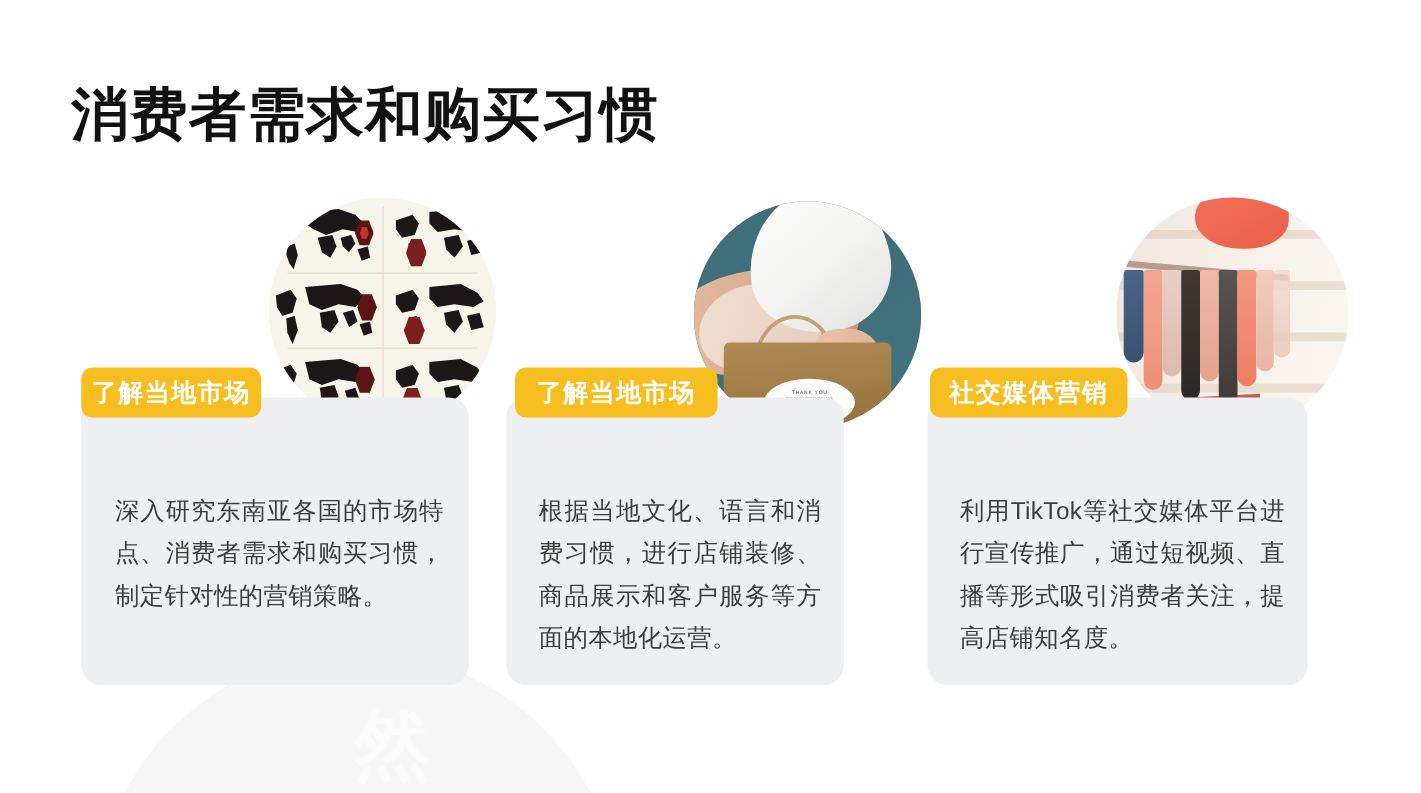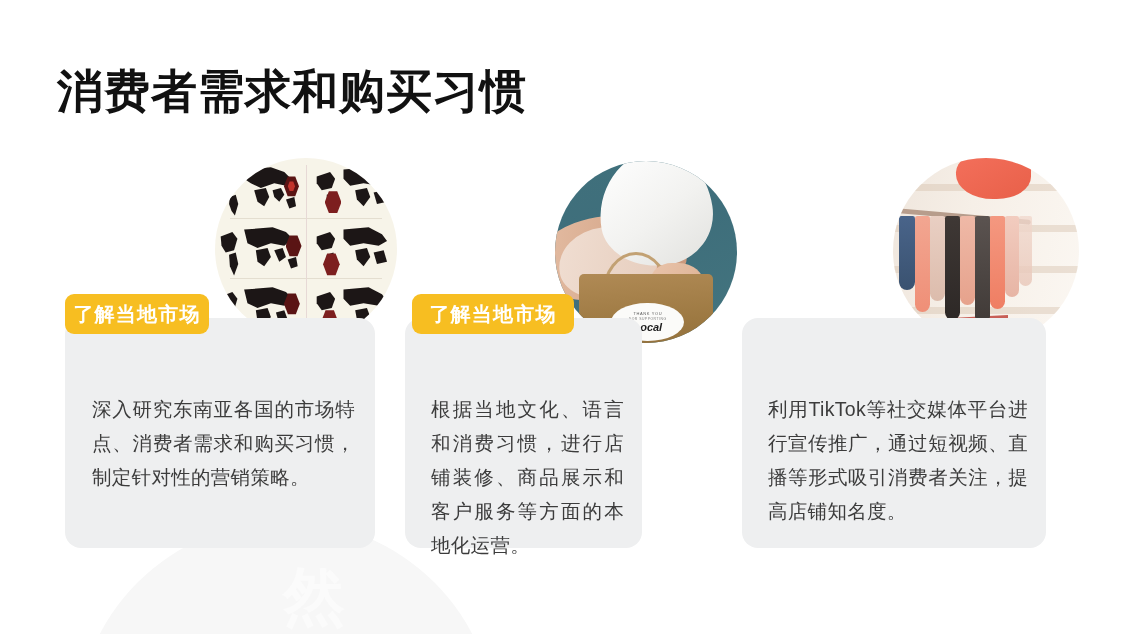--- a/index.html
+++ b/index.html
@@ -120,21 +120,21 @@
   .rack-floor{position:absolute;left:0;bottom:-2%;width:62%;height:16%;background:#c0443c;opacity:.85;transform:skewY(-3deg);}
 
   
   .card{
     position:absolute;
     background:#eeeff0;
     border-radius:16px;
     z-index:4;
   }
   #card-1{left:65px;top:318px;width:310px;height:230px;}
-  #card-2{left:405px;top:318px;width:237px;height:230px;}
+  #card-2{left:405px;top:318px;width:270px;height:230px;}
   #card-3{left:742px;top:318px;width:304px;height:230px;}
 
   .card-body{
     position:absolute;
     left:28px;right:22px;
     top:54px;
     font-size:19.5px;
     line-height:34px;
     color:#3c3c3c;
     letter-spacing:.3px;
@@ -298,14 +298,15 @@
   </div>
   <div class="card" id="card-2">
     <p class="card-body">根据当地文化、语言和消费习惯，进行店铺装修、商品展示和客户服务等方面的本地化运营。</p>
   </div>
   <div class="card" id="card-3">
     <p class="card-body">利用TikTok等社交媒体平台进行宣传推广，通过短视频、直播等形式吸引消费者关注，提高店铺知名度。</p>
   </div>
 
   <div class="badge" id="badge-1">了解当地市场</div>
   <div class="badge" id="badge-2">了解当地市场</div>
+  <div class="badge" id="badge-3">社交媒体营销</div>
 
 </div>
 
 </body></html>

